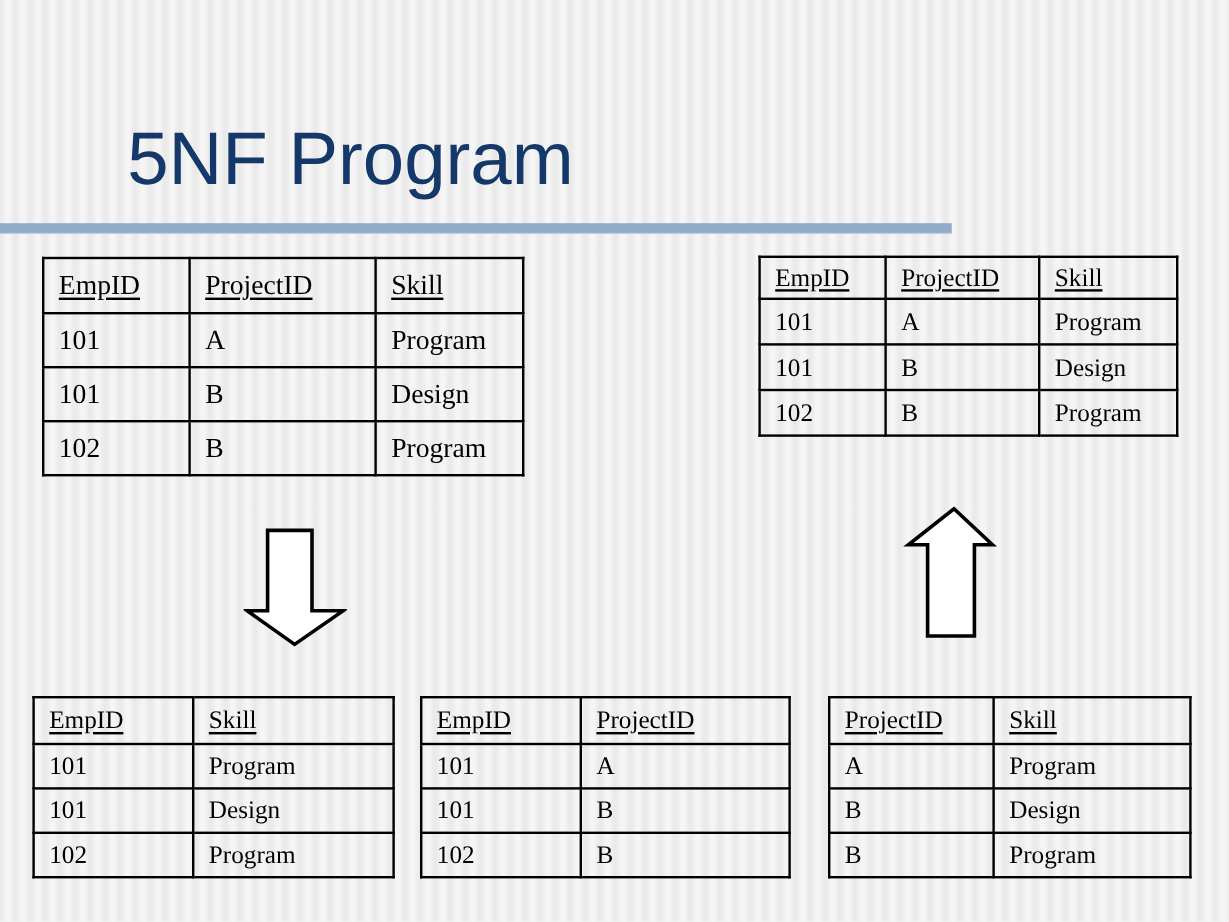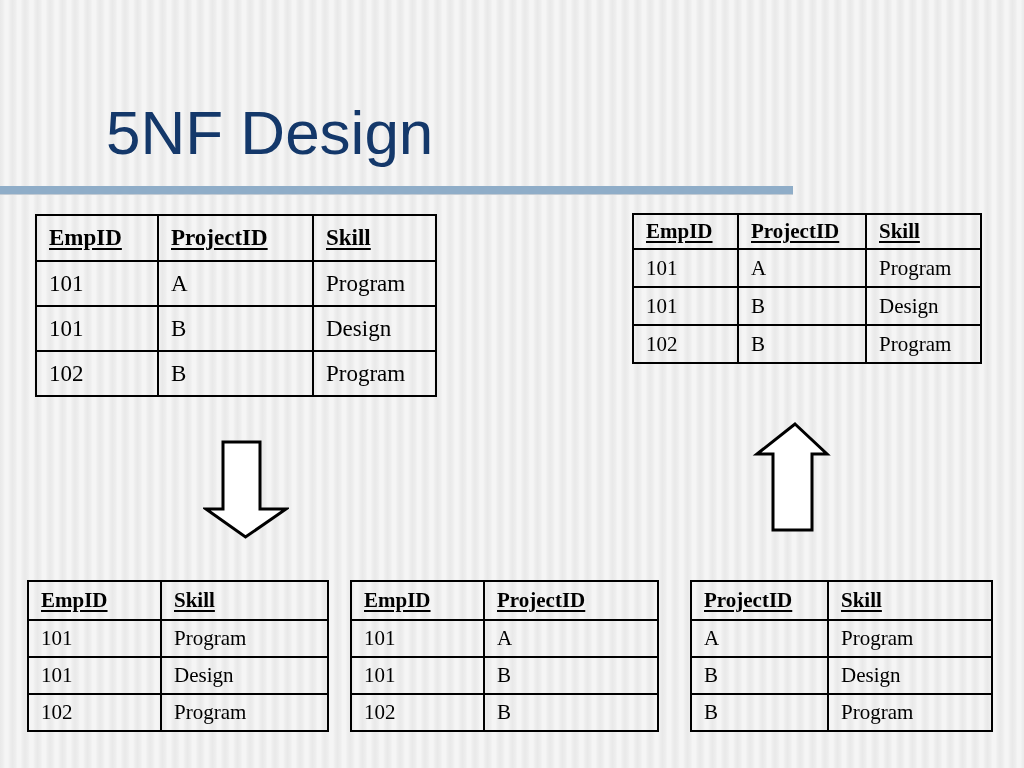--- a/index.html
+++ b/index.html
@@ -43,21 +43,21 @@
   }
   table.tbl th, table.tbl td {
     border: 2px solid #000;
     padding: 0 4px 0 12px;
     text-align: left;
     vertical-align: middle;
     overflow: hidden;
     white-space: nowrap;
   }
   table.tbl th {
-    font-weight: bold;
+    font-weight: normal;
     text-decoration: underline;
     text-decoration-thickness: 2px;
     text-underline-offset: 3px;
   }
   table.tbl td { font-weight: normal; }
 
   #t-tl { left: 35px;  top: 214px; font-size: 23px; }
   #t-tl thead tr { height: 46px; }
   #t-tl tbody tr { height: 45px; }
 
@@ -73,21 +73,21 @@
 
   .arrow-svg { position: absolute; }
   #down-arrow { left: 203px; top: 439px; }
   #up-arrow   { left: 750px; top: 421px; }
 </style>
 </head>
 <body>
 
 <div class="slide">
 
-  <div class="title">5NF Design</div>
+  <div class="title">5NF Program</div>
   <div class="accent-bar"></div>
 
   <table class="tbl" id="t-tl">
     <colgroup>
         <col style="width:122px">
         <col style="width:155px">
         <col style="width:123px">
       </colgroup>
     <thead>
       <tr>

